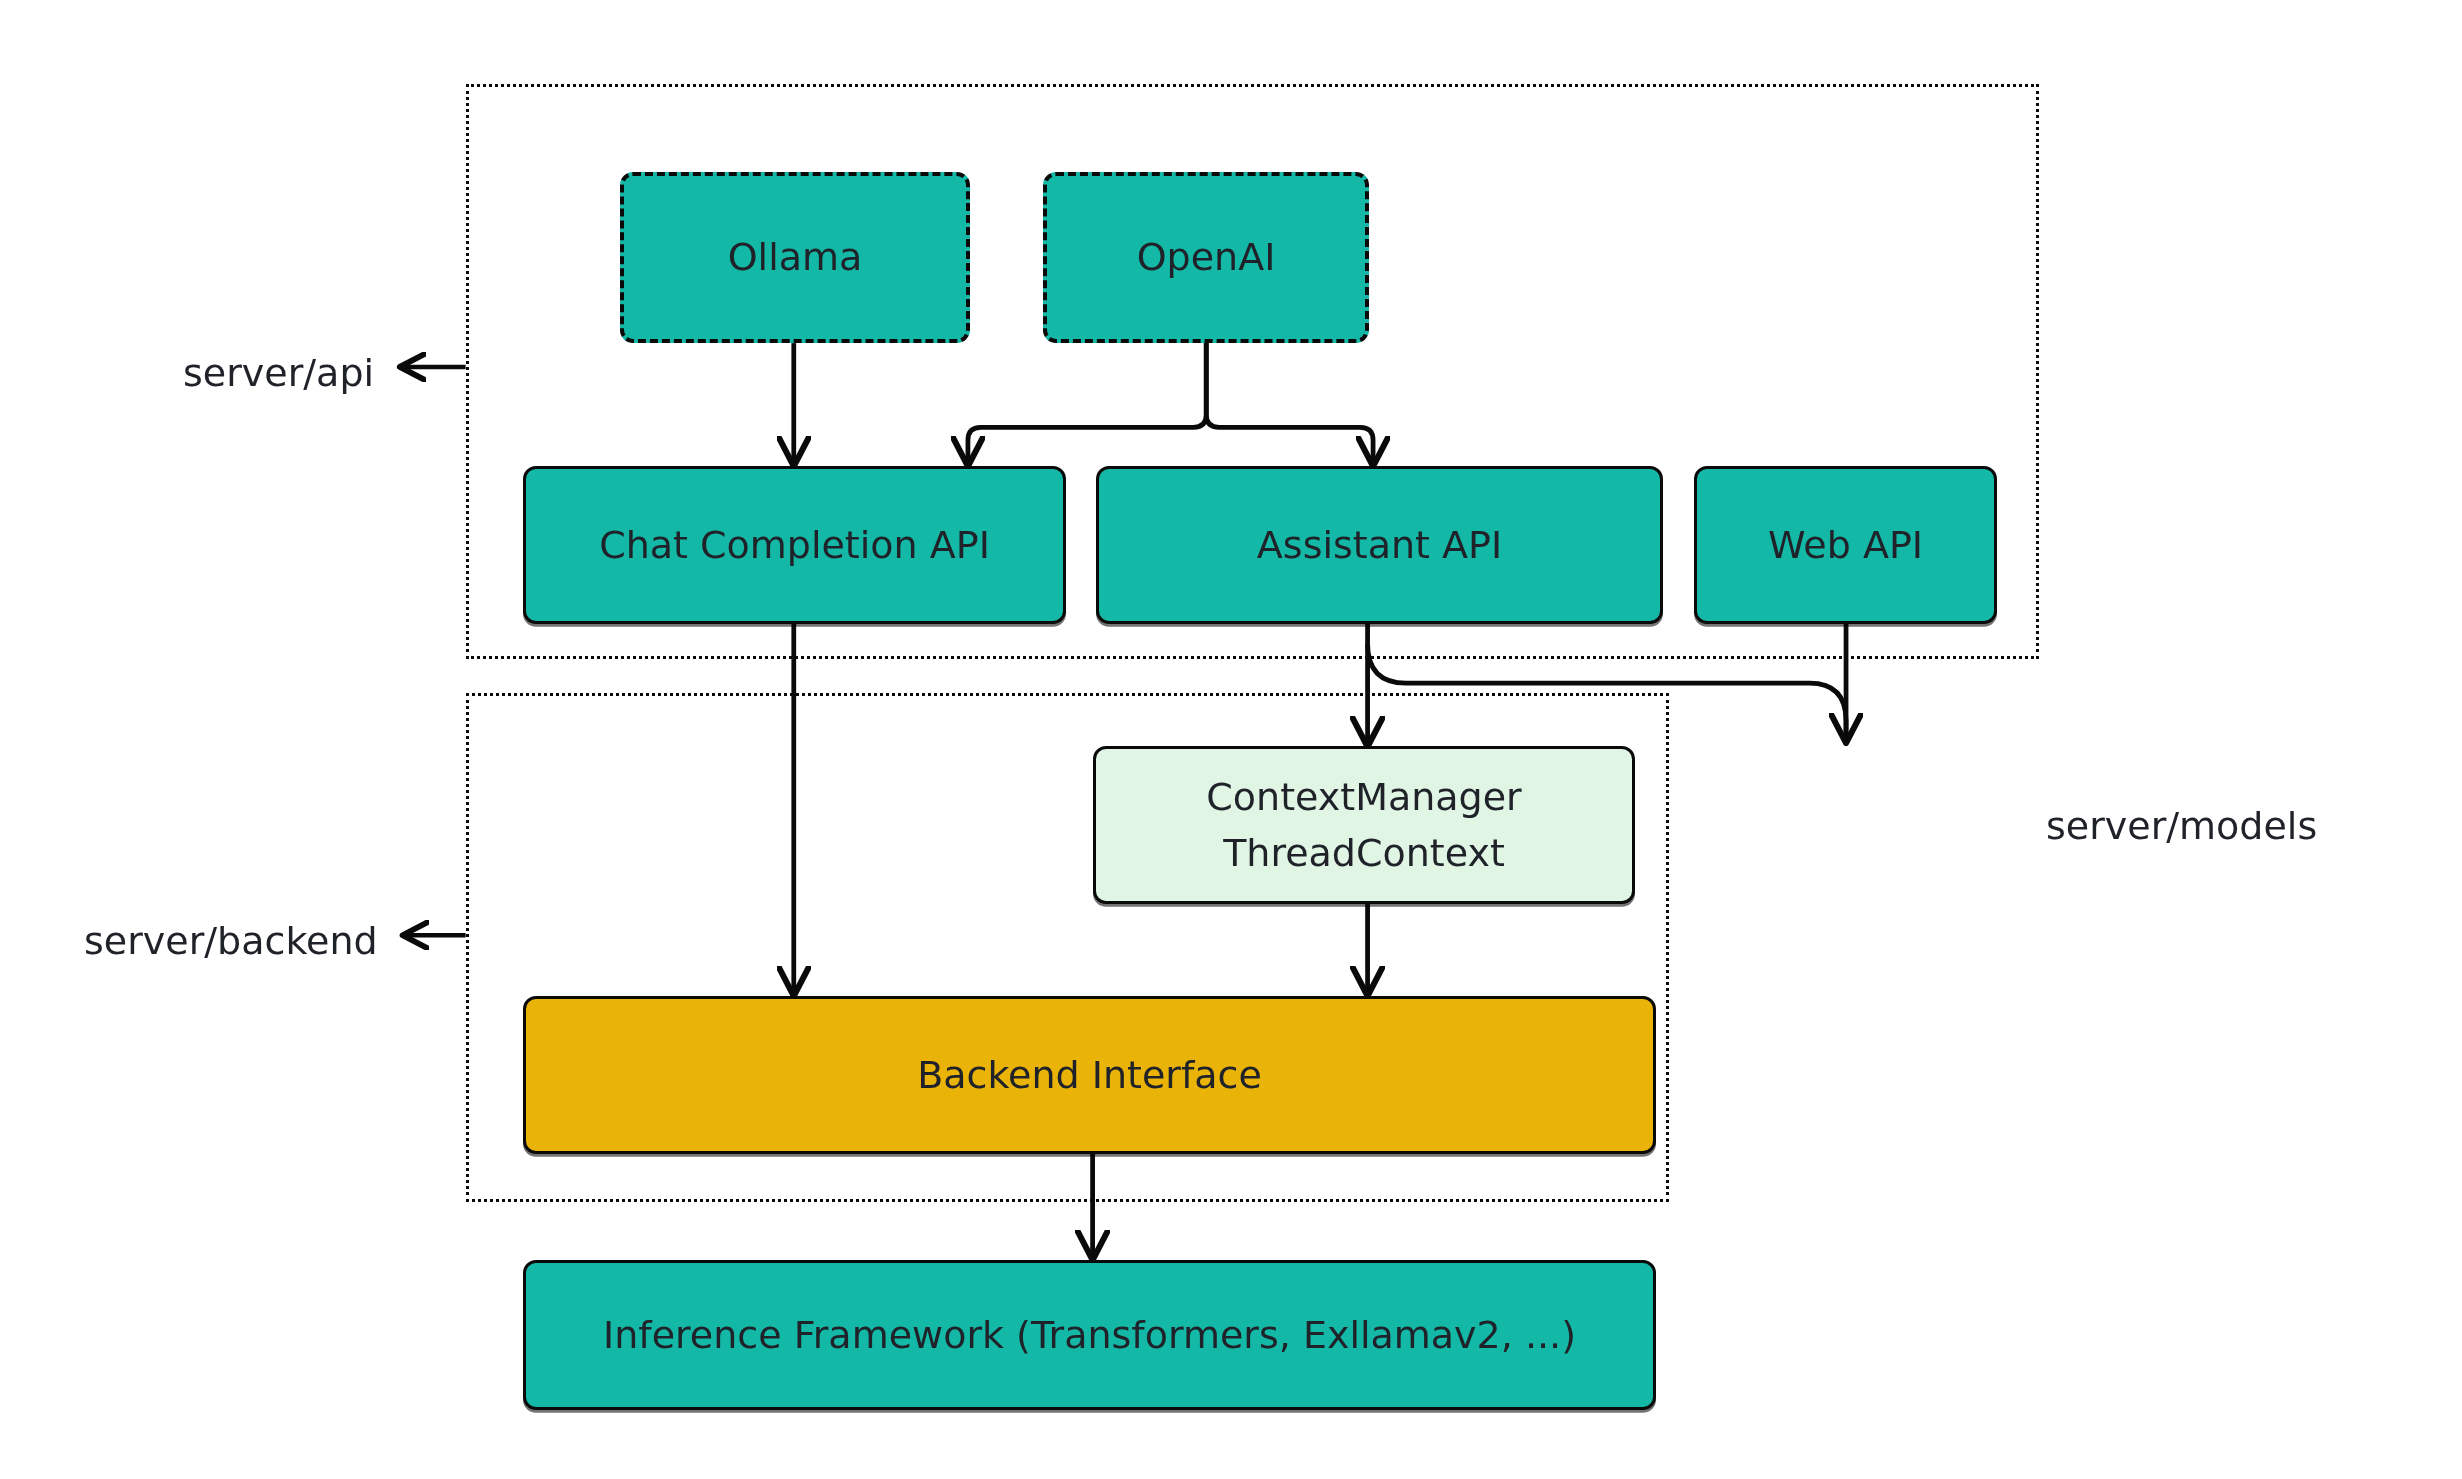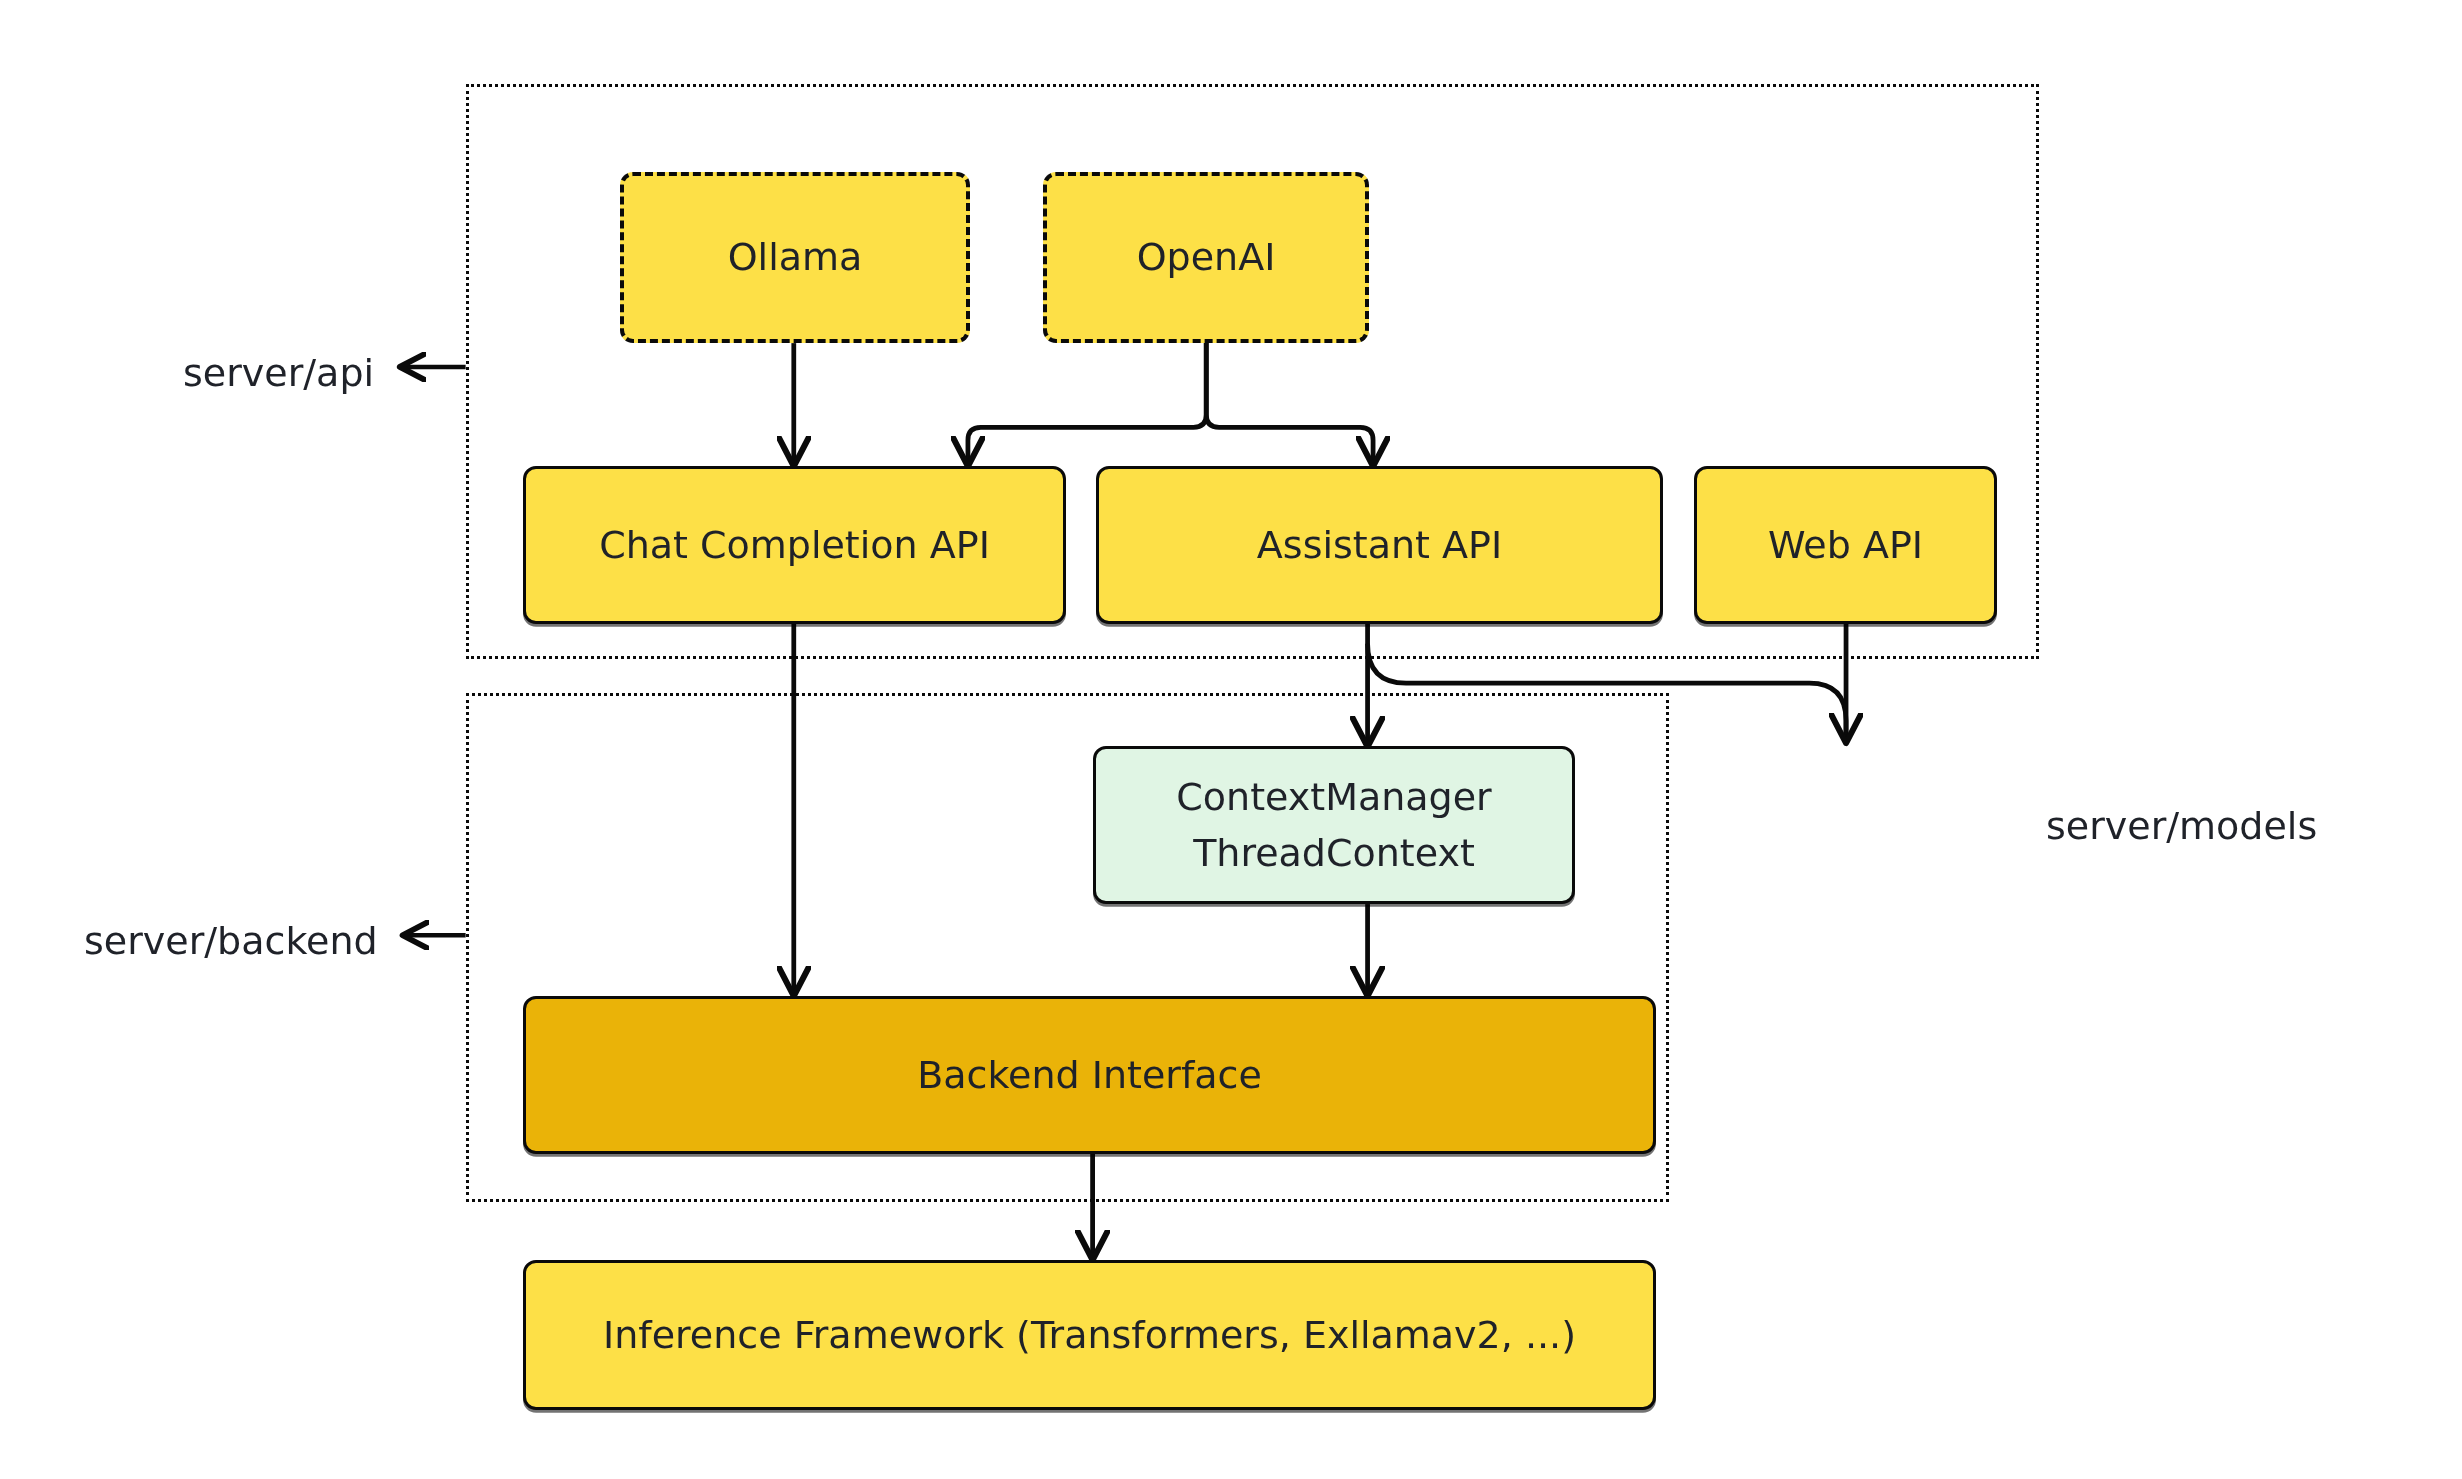--- a/index.html
+++ b/index.html
@@ -36,21 +36,21 @@
   }
   .node-solid {
     border: 3.7px solid #0a0a0a;
     border-radius: 13px;
     box-shadow: 0 2.8px 0 rgba(0,0,0,0.55);
   }
   .node-dashed {
     border: 4.6px dashed #0a0a0a;
     border-radius: 13px;
   }
-  .fill-blue   { background: #fde047; }
+  .fill-blue   { background: #14b8a6; }
   .fill-green  { background: #e0f5e4; }
   .fill-yellow { background: #eab308; }
 
   .group-box {
     position: absolute;
     box-sizing: border-box;
     border: 3.7px dotted #0a0a0a;
     background: transparent;
     z-index: 1;
   }
@@ -143,21 +143,21 @@
   </div>
 
   <div class="node node-solid fill-blue t40" style="left:1096px; top:466px; width:567px; height:158px;">
     <span>Assistant API</span>
   </div>
 
   <div class="node node-solid fill-blue t40" style="left:1694px; top:466px; width:303px; height:158px;">
     <span>Web API</span>
   </div>
 
-  <div class="node node-solid fill-green t40" style="left:1093px; top:746px; width:482px; height:158px; flex-direction:column; gap:7.3px;">
+  <div class="node node-solid fill-green t40" style="left:1093px; top:746px; width:542px; height:158px; flex-direction:column; gap:7.3px;">
     <span>ContextManager</span>
     <span>ThreadContext</span>
   </div>
 
 
   <div class="node node-solid fill-yellow t40" style="left:523px; top:996px; width:1133px; height:158px;">
     <span>Backend Interface</span>
   </div>
 
   <div class="node node-solid fill-blue t40" style="left:523px; top:1260px; width:1133px; height:150px;">

